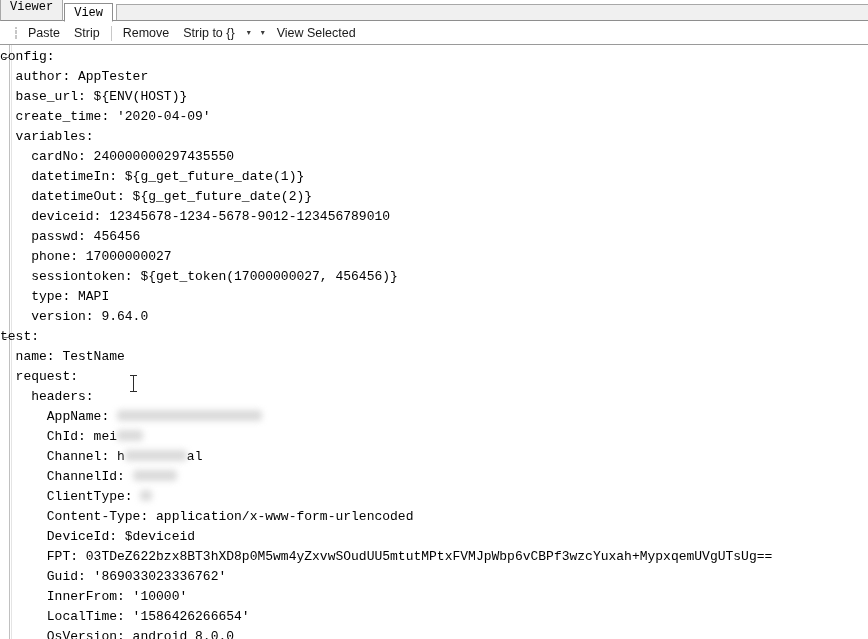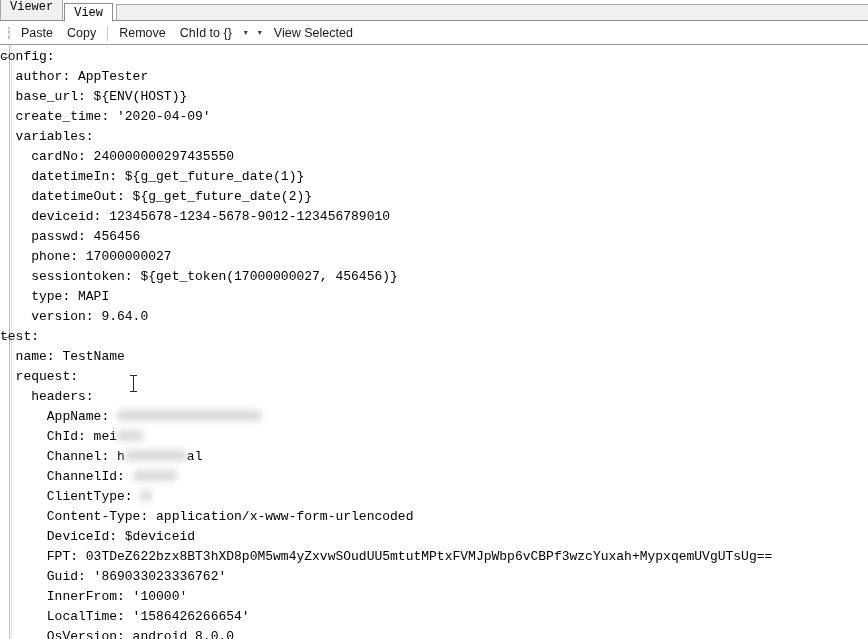--- a/index.html
+++ b/index.html
@@ -68,21 +68,21 @@
     margin-left: 3px;
   }
 
   
   .toolbar {
     position: relative;
     height: 24px;
     background: #ffffff;
     display: flex;
     align-items: center;
-    padding-left: 5px;
+    padding-left: 12px;
     box-sizing: border-box;
   }
   .toolbar::after {
     content: "";
     position: absolute;
     left: 0; right: 0; bottom: 0;
     height: 1px;
     background: #9a9a9a;
   }
   .grip {
@@ -241,24 +241,24 @@
 
 <div class="toolbar">
   <span class="grip">
     <i></i>
       <i></i>
       <i></i>
       <i></i>
       <i></i>
   </span>
   <span class="tb-item">Paste</span>
-  <span class="tb-item">Copy</span>
+  <span class="tb-item">Strip</span>
   <span class="tb-sep"></span>
   <span class="tb-item">Remove</span>
-  <span class="tb-item">ChId to {}</span>
+  <span class="tb-item">Strip to {}</span>
   <span class="tb-caret">▾</span>
   <span class="tb-caret">▾</span>
   <span class="tb-item">View Selected</span>
 </div>
 
 <div class="editor">
   <div class="gutter-rule"></div>
   <div class="gutter-rule2"></div>
   <div class="code" id="code-area"><div class="line"><span class="fold"></span><span>config:</span></div><div class="line"><span>  author: AppTester</span></div><div class="line"><span>  base_url: ${ENV(HOST)}</span></div><div class="line"><span>  create_time: '2020-04-09'</span></div><div class="line"><span>  variables:</span></div><div class="line"><span>    cardNo: 240000000297435550</span></div><div class="line"><span>    datetimeIn: ${g_get_future_date(1)}</span></div><div class="line"><span>    datetimeOut: ${g_get_future_date(2)}</span></div><div class="line"><span>    deviceid: 12345678-1234-5678-9012-123456789010</span></div><div class="line"><span>    passwd: 456456</span></div><div class="line"><span>    phone: 17000000027</span></div><div class="line"><span>    sessiontoken: ${get_token(17000000027, 456456)}</span></div><div class="line"><span>    type: MAPI</span></div><div class="line"><span>    version: 9.64.0</span></div><div class="line"><span class="fold"></span><span>test:</span></div><div class="line"><span>  name: TestName</span></div><div class="line"><span>  request:</span></div><div class="line"><span>    headers:</span></div><div class="line"><span>      AppName: </span><span class="redact" style="width: 145px;"></span></div><div class="line"><span>      ChId: mei</span><span class="redact" style="width: 26px;"></span></div><div class="line"><span>      Channel: h</span><span class="redact" style="width: 62px;"></span><span>al</span></div><div class="line"><span>      ChannelId: </span><span class="redact" style="width: 44px;"></span></div><div class="line"><span>      ClientType: </span><span class="redact" style="width: 12px;"></span></div><div class="line"><span>      Content-Type: application/x-www-form-urlencoded</span></div><div class="line"><span>      DeviceId: $deviceid</span></div><div class="line"><span>      FPT: 03TDeZ622bzx8BT3hXD8p0M5wm4yZxvwSOudUU5mtutMPtxFVMJpWbp6vCBPf3wzcYuxah+MypxqemUVgUTsUg==</span></div><div class="line"><span>      Guid: '869033023336762'</span></div><div class="line"><span>      InnerFrom: '10000'</span></div><div class="line"><span>      LocalTime: '1586426266654'</span></div><div class="line"><span>      OsVersion: android 8.0.0</span></div></div>
   <div class="ibeam" id="mouse-cursor" style="left: 130px; top: 330px;">

